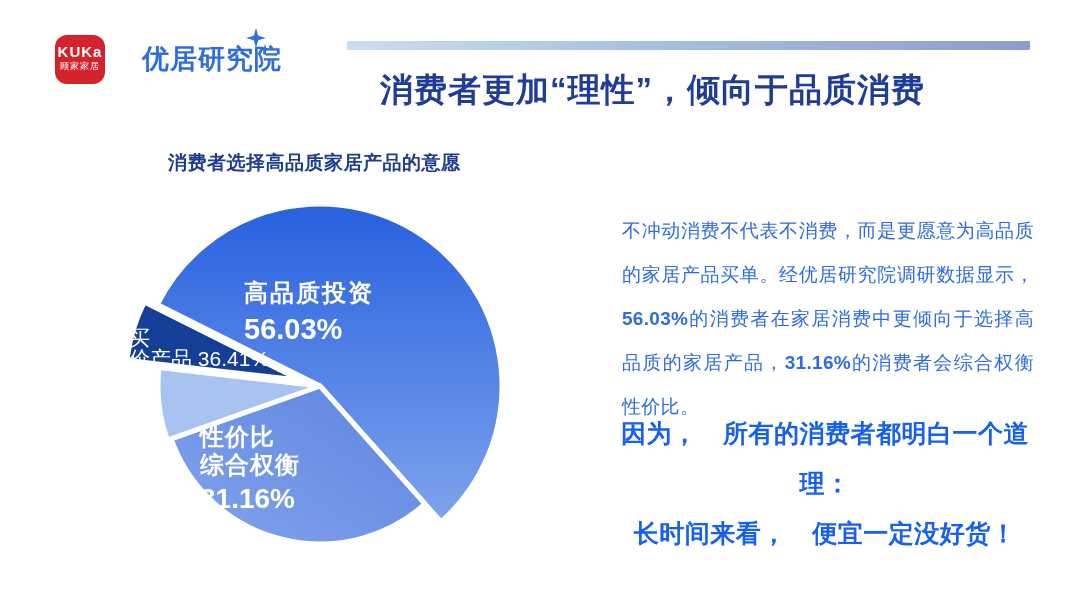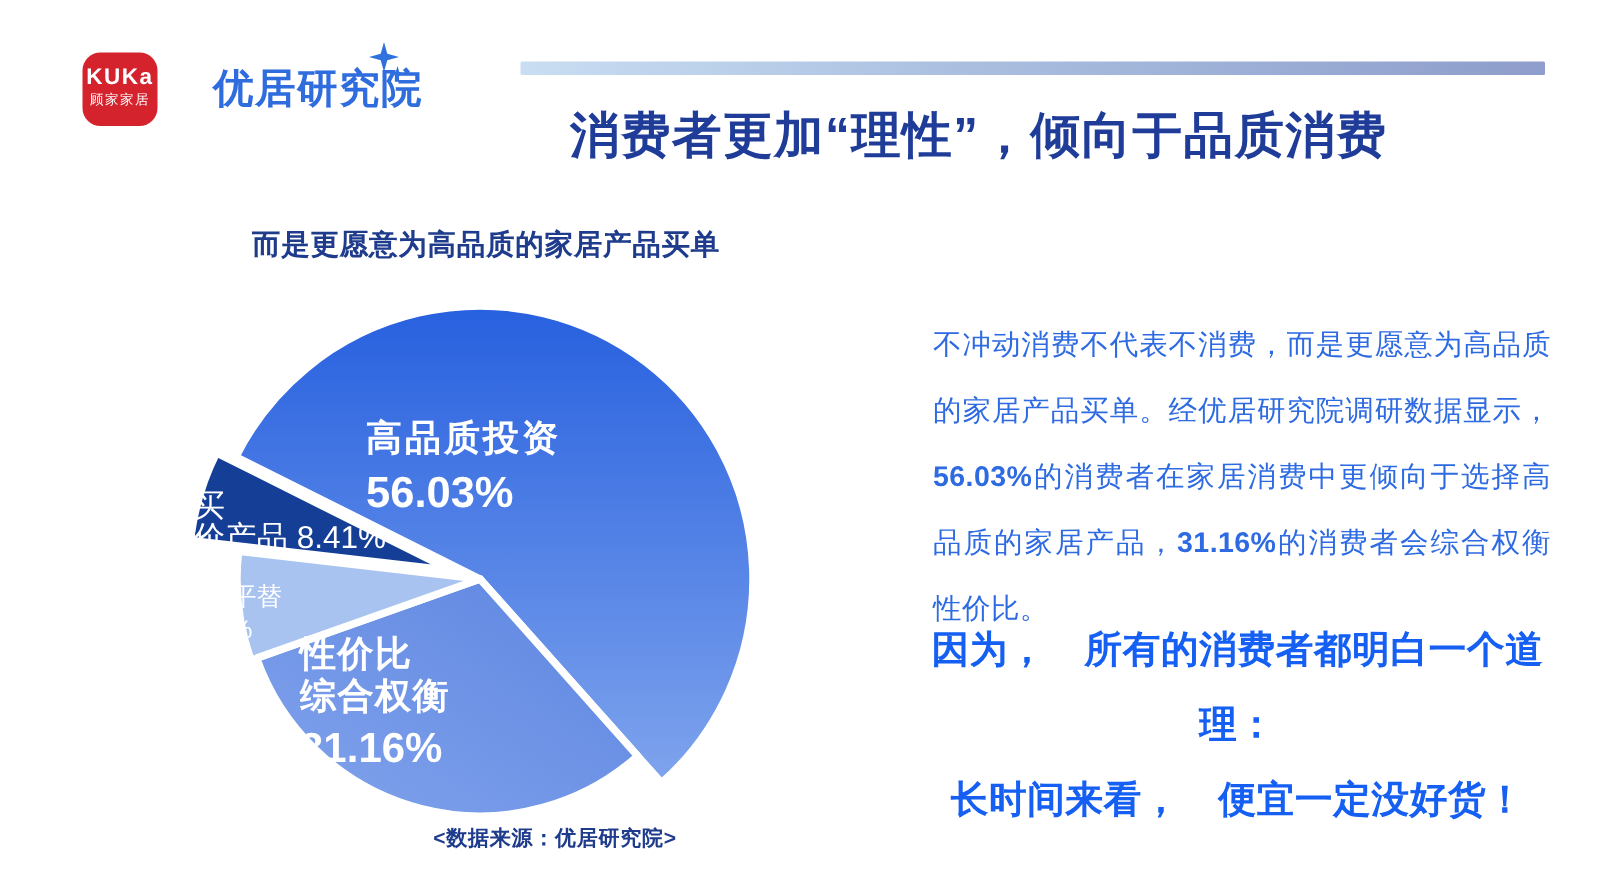--- a/index.html
+++ b/index.html
@@ -65,21 +65,21 @@
   <div class="org-wordmark">优居研究院</div>
   <svg class="sparkles" viewBox="0 0 32 30">
     <path fill="#3071E0" d="M13 0 L15.2 7.8 L23 10 L15.2 12.2 L13 20 L10.8 12.2 L3 10 L10.8 7.8 Z"></path>
     <path fill="#3071E0" d="M22 16 L23.2 20 L27.2 21.2 L23.2 22.4 L22 26.4 L20.8 22.4 L16.8 21.2 L20.8 20 Z"></path>
   </svg>
 
   <div class="accent-bar"></div>
   <h1 class="page-title">消费者更加“理性”，倾向于品质消费</h1>
 
   <section class="chart-panel">
-    <h2 class="chart-title">而是更愿意为高品质的家居产品买单</h2>
+    <h2 class="chart-title">消费者选择高品质家居产品的意愿</h2>
     <svg id="pie" class="pie-svg" width="400" height="385" viewBox="0 0 400 385">
         <defs>
           <linearGradient id="grad0" x1="0" y1="0" x2="0" y2="1">
             <stop offset="0%" stop-color="#2760DF"></stop>
             <stop offset="100%" stop-color="#7FA4ED"></stop>
           </linearGradient>
           <linearGradient id="grad1" x1="1" y1="0" x2="0" y2="1">
             <stop offset="0%" stop-color="#5D85E1"></stop>
             <stop offset="100%" stop-color="#82A4EC"></stop>
           </linearGradient>
@@ -89,33 +89,28 @@
         <path d="M 190 196 L 37.30718546365421 250.11935318321082 A 162 162 0 0 1 29.056779440301284 177.5262414254118 Z" fill="#A8C3F0" stroke="#ffffff" stroke-width="5" stroke-linejoin="round"></path>
         <path d="M 170.83095765880148 190.29493069969016 L -3.0274596124779976 170.33871001726465 A 175 175 0 0 1 14.353966211912052 111.93709032790542 Z" fill="#153F96" stroke="#ffffff" stroke-width="5" stroke-linejoin="round"></path>
       </svg>
 
     <div class="slice-label lbl-quality">
       <div class="name">高品质投资</div>
       <div class="val">56.03%</div>
     </div>
     <div class="slice-label lbl-cheap">
       <div>购买</div>
-      <div>低价产品 8.41%</div>
-    </div>
-    <div class="slice-label lbl-alt">
-      <div>寻找平替</div>
-      <div>7.24%</div>
+      <div>低价产品 36.41%</div>
     </div>
     <div class="slice-label lbl-balance">
       <div class="name">性价比</div>
       <div class="name">综合权衡</div>
       <div class="val">31.16%</div>
     </div>
 
-    <div class="chart-source">&lt;数据来源：优居研究院&gt;</div>
   </section>
 
   <p class="body-paragraph" id="paragraph"><span>不冲动消费不代表不消费，而是更愿意为高品质的家居产品买单。经优居研究院调研数据显示，</span><span class="b">56.03%</span><span>的消费者在家居消费中更倾向于选择高品质的家居产品，</span><span class="b">31.16%</span><span>的消费者会综合权衡性价比。</span></p>
   <div class="statement">
     <div>因为，　所有的消费者都明白一个道理：</div>
     <div>长时间来看，　便宜一定没好货！</div>
   </div>
 
 </div>
 

